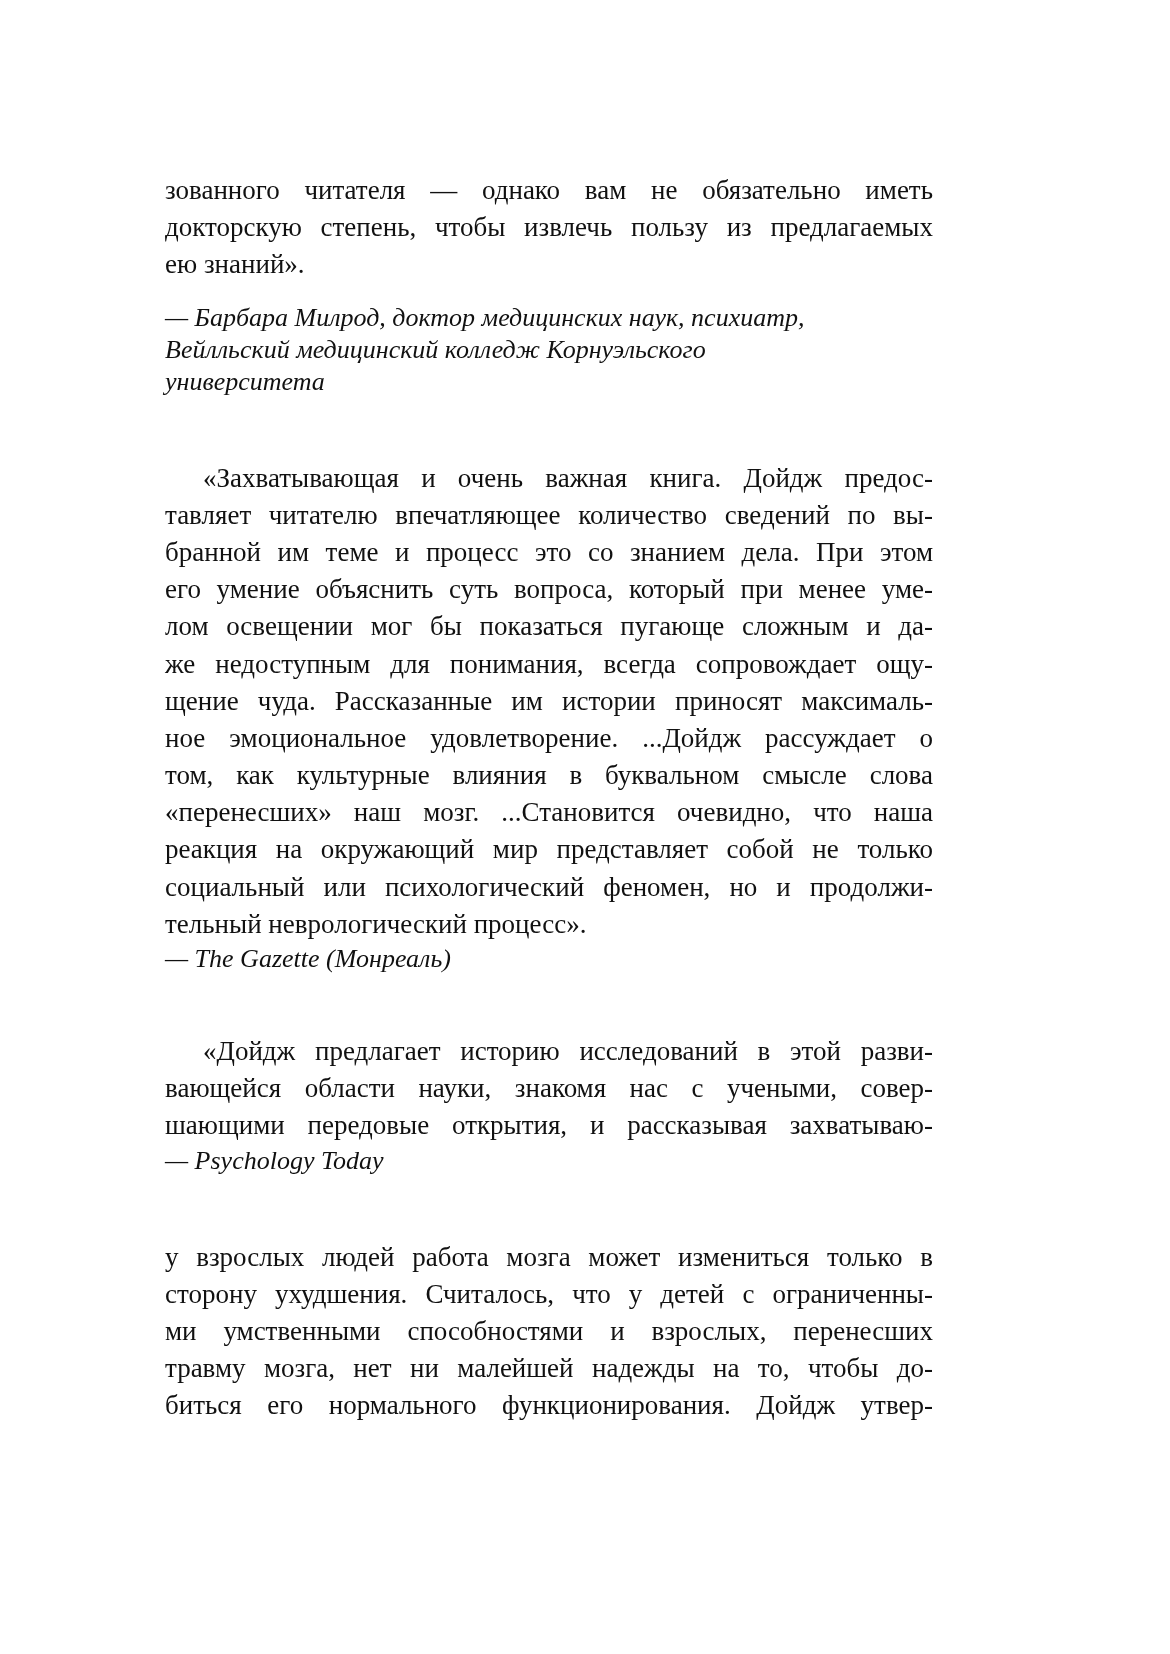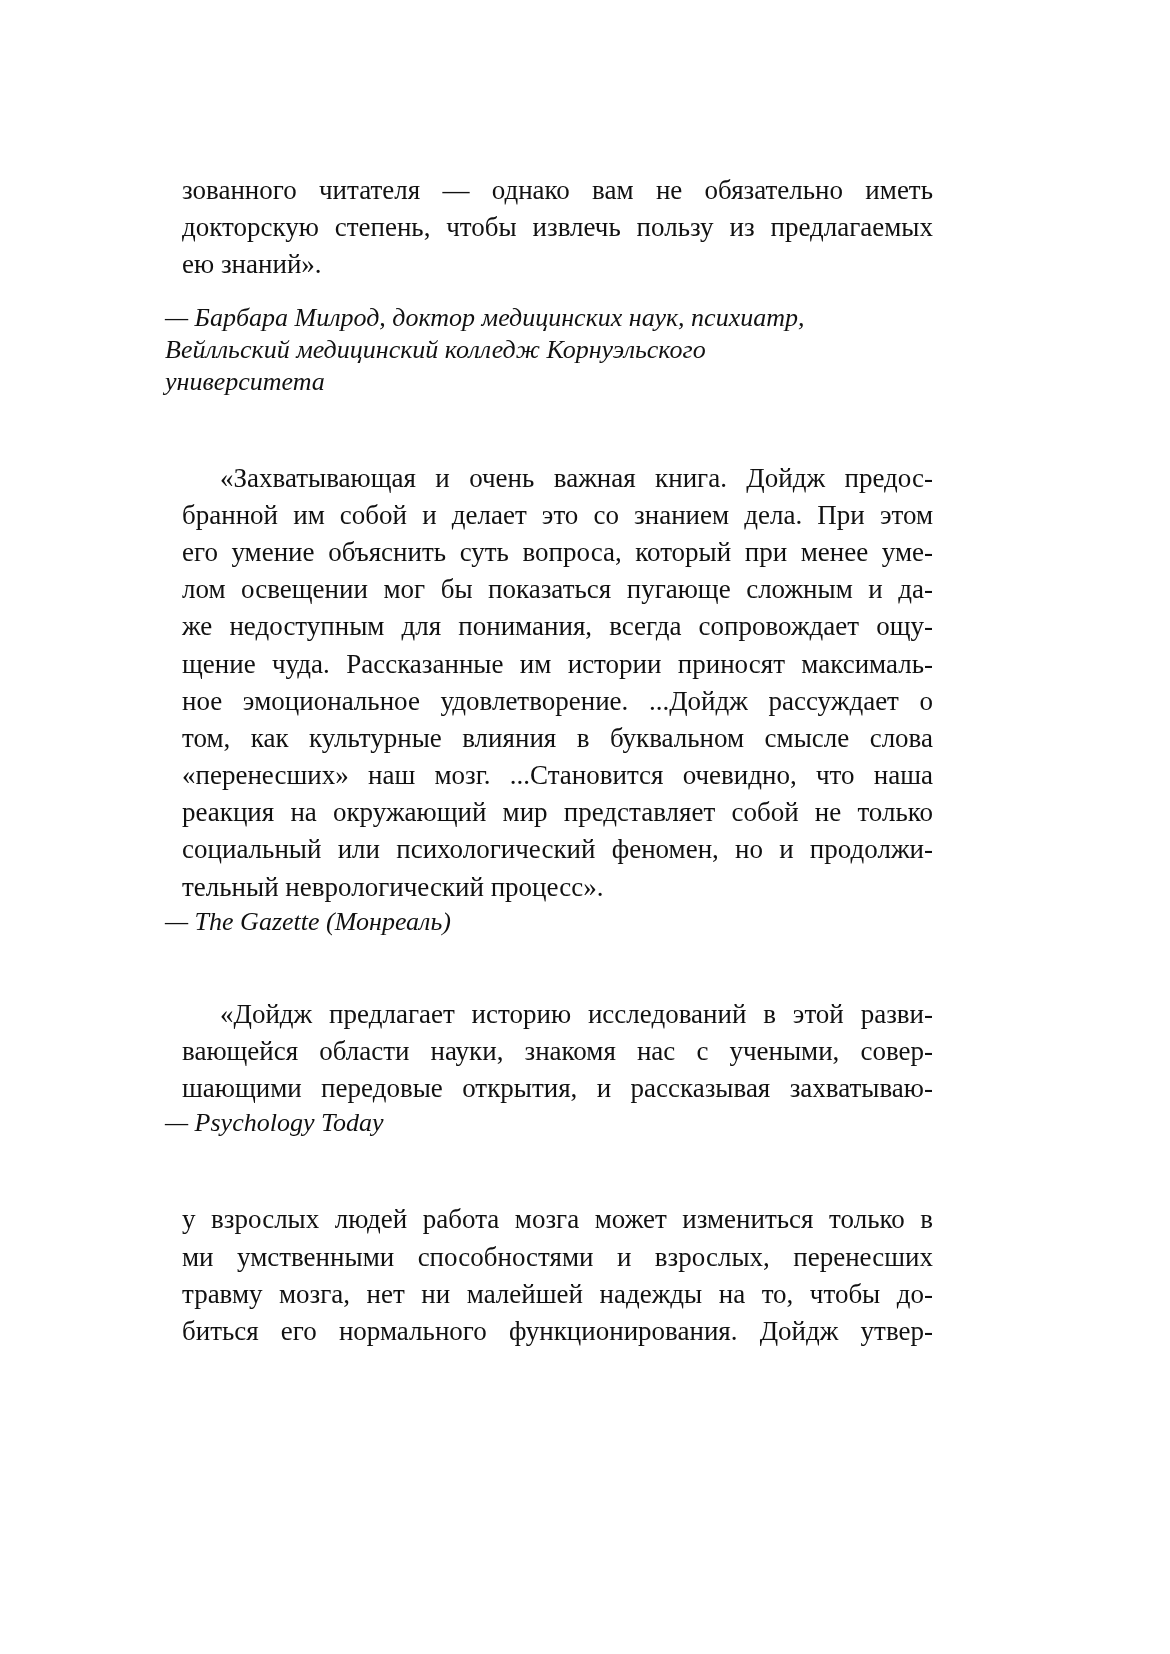--- a/index.html
+++ b/index.html
@@ -2,21 +2,21 @@
 <html><head>
 <meta charset="utf-8">
 <style>
   html, body { margin: 0; padding: 0; background: #ffffff; }
   body { width: 1170px; height: 1654px; position: relative; overflow: hidden; }
   .page {
     position: absolute; left: 165px; top: 172px; width: 768px;
     font-family: "Liberation Serif", "DejaVu Serif", serif;
     font-size: 27px; line-height: 37.2px; color: #111;
   }
-  .line { display: block; white-space: nowrap; text-align: justify; text-align-last: justify; height: 37.2px; margin-left: 17px; }
+  .line { display: block; white-space: nowrap; text-align: justify; text-align-last: justify; height: 37.2px; }
   .line.last { text-align-last: left; }
   .indent { padding-left: 38px; }
   .attr {
     font-style: italic; display: block; white-space: nowrap;
     height: 32px; line-height: 32px; font-size: 26px;
   }
   .gap1 { height: 18px; }
   .gap2 { height: 62px; }
   .gap3 { height: 58px; }
   .gap4 { height: 62px; }
@@ -33,21 +33,22 @@
     <div class="gap1"></div>
     <span class="attr">— Барбара Милрод, доктор медицинских наук, психиатр,</span>
     <span class="attr">Вейлльский медицинский колледж Корнуэльского</span>
     <span class="attr">университета</span>
   </div>
 
   <div class="gap2"></div>
 
   <div>
     <span class="line indent">«Захватывающая и очень важная книга. Дойдж предос-</span>
-    <span class="line">бранной им собой и делает это со знанием дела. При этом</span>
+    <span class="line">тавляет читателю впечатляющее количество сведений по вы-</span>
+    <span class="line">бранной им теме и процесс это со знанием дела. При этом</span>
     <span class="line">его умение объяснить суть вопроса, который при менее уме-</span>
     <span class="line">лом освещении мог бы показаться пугающе сложным и да-</span>
     <span class="line">же недоступным для понимания, всегда сопровождает ощу-</span>
     <span class="line">щение чуда. Рассказанные им истории приносят максималь-</span>
     <span class="line">ное эмоциональное удовлетворение. ...Дойдж рассуждает о</span>
     <span class="line">том, как культурные влияния в буквальном смысле слова</span>
     <span class="line">«перенесших» наш мозг. ...Становится очевидно, что наша</span>
     <span class="line">реакция на окружающий мир представляет собой не только</span>
     <span class="line">социальный или психологический феномен, но и продолжи-</span>
     <span class="line last">тельный неврологический процесс».</span>
@@ -60,18 +61,19 @@
     <span class="line indent">«Дойдж предлагает историю исследований в этой разви-</span>
     <span class="line">вающейся области науки, знакомя нас с учеными, совер-</span>
     <span class="line">шающими передовые открытия, и рассказывая захватываю-</span>
     <span class="attr">— Psychology Today</span>
   </div>
 
   <div class="gap4"></div>
 
   <div>
     <span class="line">у взрослых людей работа мозга может измениться только в</span>
+    <span class="line">сторону ухудшения. Считалось, что у детей с ограниченны-</span>
     <span class="line">ми умственными способностями и взрослых, перенесших</span>
     <span class="line">травму мозга, нет ни малейшей надежды на то, чтобы до-</span>
     <span class="line">биться его нормального функционирования. Дойдж утвер-</span>
   </div>
 
 </div>
 
 </body></html>

